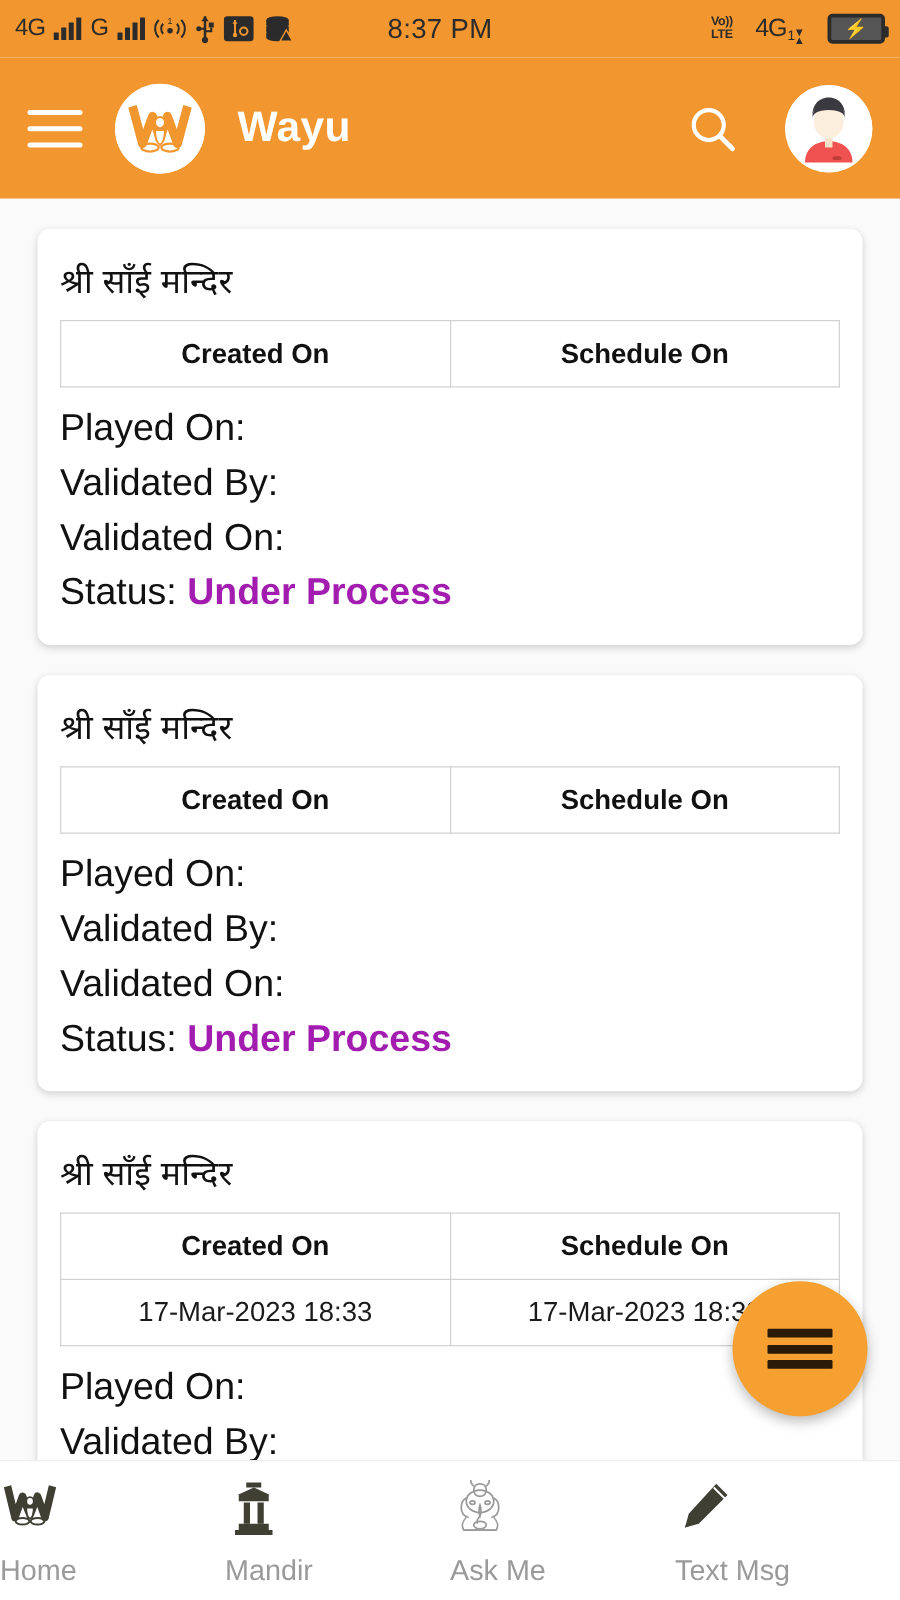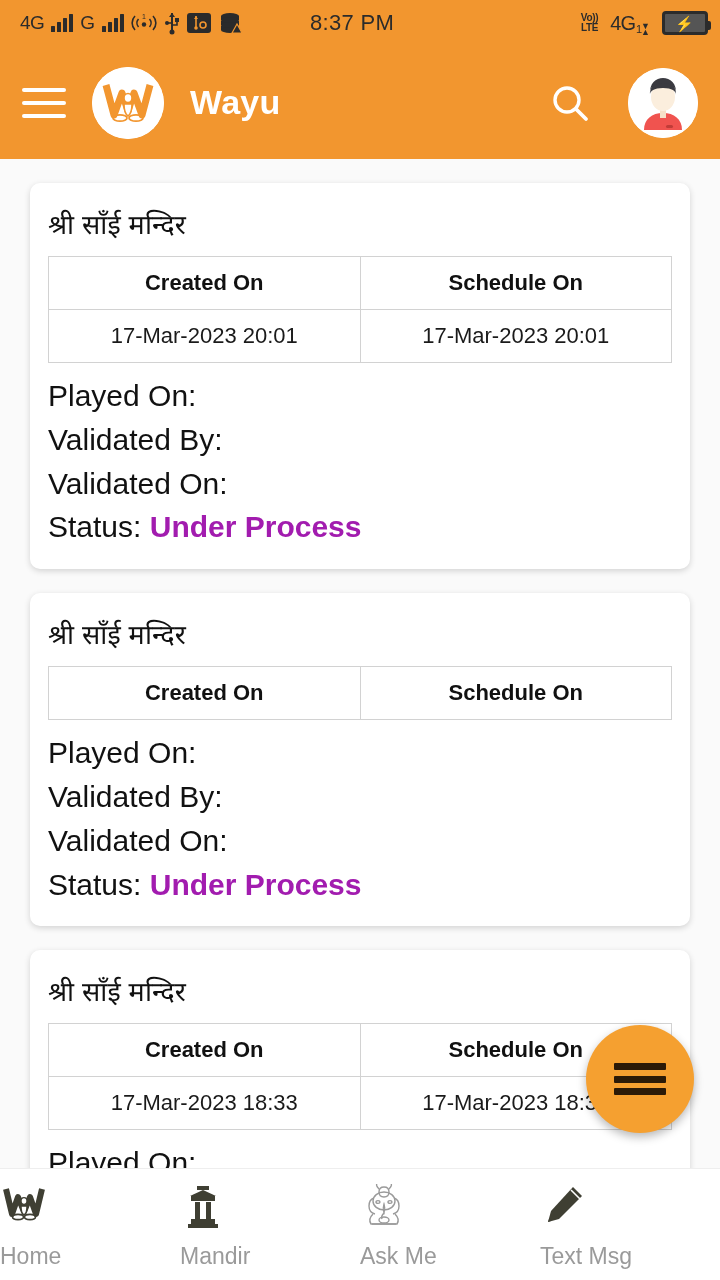--- a/index.html
+++ b/index.html
@@ -7,24 +7,24 @@
     width:720px; height:1280px;
     font-family:"Liberation Sans", sans-serif;
     background:#ffffff;
     overflow:hidden;
   }
   .phone { position:relative; width:720px; height:1280px; background:#fafafa; overflow:hidden; }
 
   
   .statusbar {
     height:46px; background:#F2962F; display:flex; align-items:center;
-    padding:0 20px; color:#2b2b2b; position:relative;
+    padding:0 12px; color:#2b2b2b; position:relative;
   }
   .sb-left { display:flex; align-items:center; gap:7px; }
-  .sb-right { display:flex; align-items:center; gap:12px; position:absolute; right:12px; top:0; height:46px; }
+  .sb-right { display:flex; align-items:center; gap:18px; position:absolute; right:12px; top:0; height:46px; }
   .sb-clock {
     position:absolute; left:0; right:16px; text-align:center;
     font-size:22px; color:#2b2b2b; letter-spacing:.3px; line-height:46px;
     pointer-events:none;
   }
   .gen { font-size:19px; font-weight:500; letter-spacing:-.5px; }
   .bars { display:flex; align-items:flex-end; gap:2px; height:18px; }
   .bars i { display:block; width:4px; background:#2b2b2b; border-radius:.5px; }
   .bars i:nth-child(1){height:6px}.bars i:nth-child(2){height:10px}
   .bars i:nth-child(3){height:14px}.bars i:nth-child(4){height:18px}
@@ -220,45 +220,20 @@
         <path d="M32 42h6v8h-6z" fill="#f6e0c8"></path>
         <ellipse cx="35" cy="29" rx="12" ry="14" fill="#fbeedd"></ellipse>
         <path d="M22 27c0-10 6-15 13-15s13 5 13 15c0-4-4-7-13-7s-13 3-13 7z" fill="#3a3a40"></path>
         <path d="M22 27c-1-12 6-17 13-17s14 5 13 17c1-8-5-12-13-12s-14 4-13 12z" fill="#3a3a40"></path>
         <rect x="38" y="57" width="7" height="3" rx="1.5" fill="#c03c38"></rect>
       </svg>
     </div>
   </div>
 
   <div class="content">
-
-    <div class="card">
-      <div class="card-title">श्री साँई मन्दिर</div>
-      <table class="info">
-        <tbody>
-            <tr>
-          <td class="head">Created On</td>
-          <td class="head">Schedule On</td>
-        </tr>
-        <tr>
-          <td class="val">17-Mar-2023 20:01</td>
-          <td class="val">17-Mar-2023 20:01</td>
-        </tr>
-      </tbody>
-        </table>
-      <div class="meta">
-        <div>Played On:</div>
-        <div>Validated By:</div>
-        <div>Validated On:</div>
-        <div>
-          <span>Status:</span>
-          <span class="status-val">Under Process</span>
-        </div>
-      </div>
-    </div>
 
     <div class="card">
       <div class="card-title">श्री साँई मन्दिर</div>
       <table class="info">
         <tbody>
             <tr>
           <td class="head">Created On</td>
           <td class="head">Schedule On</td>
         </tr>
       </tbody>
@@ -275,20 +250,41 @@
     </div>
 
     <div class="card">
       <div class="card-title">श्री साँई मन्दिर</div>
       <table class="info">
         <tbody>
             <tr>
           <td class="head">Created On</td>
           <td class="head">Schedule On</td>
         </tr>
+      </tbody>
+        </table>
+      <div class="meta">
+        <div>Played On:</div>
+        <div>Validated By:</div>
+        <div>Validated On:</div>
+        <div>
+          <span>Status:</span>
+          <span class="status-val">Under Process</span>
+        </div>
+      </div>
+    </div>
+
+    <div class="card">
+      <div class="card-title">श्री साँई मन्दिर</div>
+      <table class="info">
+        <tbody>
+            <tr>
+          <td class="head">Created On</td>
+          <td class="head">Schedule On</td>
+        </tr>
         <tr>
           <td class="val">17-Mar-2023 18:33</td>
           <td class="val">17-Mar-2023 18:33</td>
         </tr>
       </tbody>
         </table>
       <div class="meta">
         <div>Played On:</div>
         <div>Validated By:</div>
       </div>

